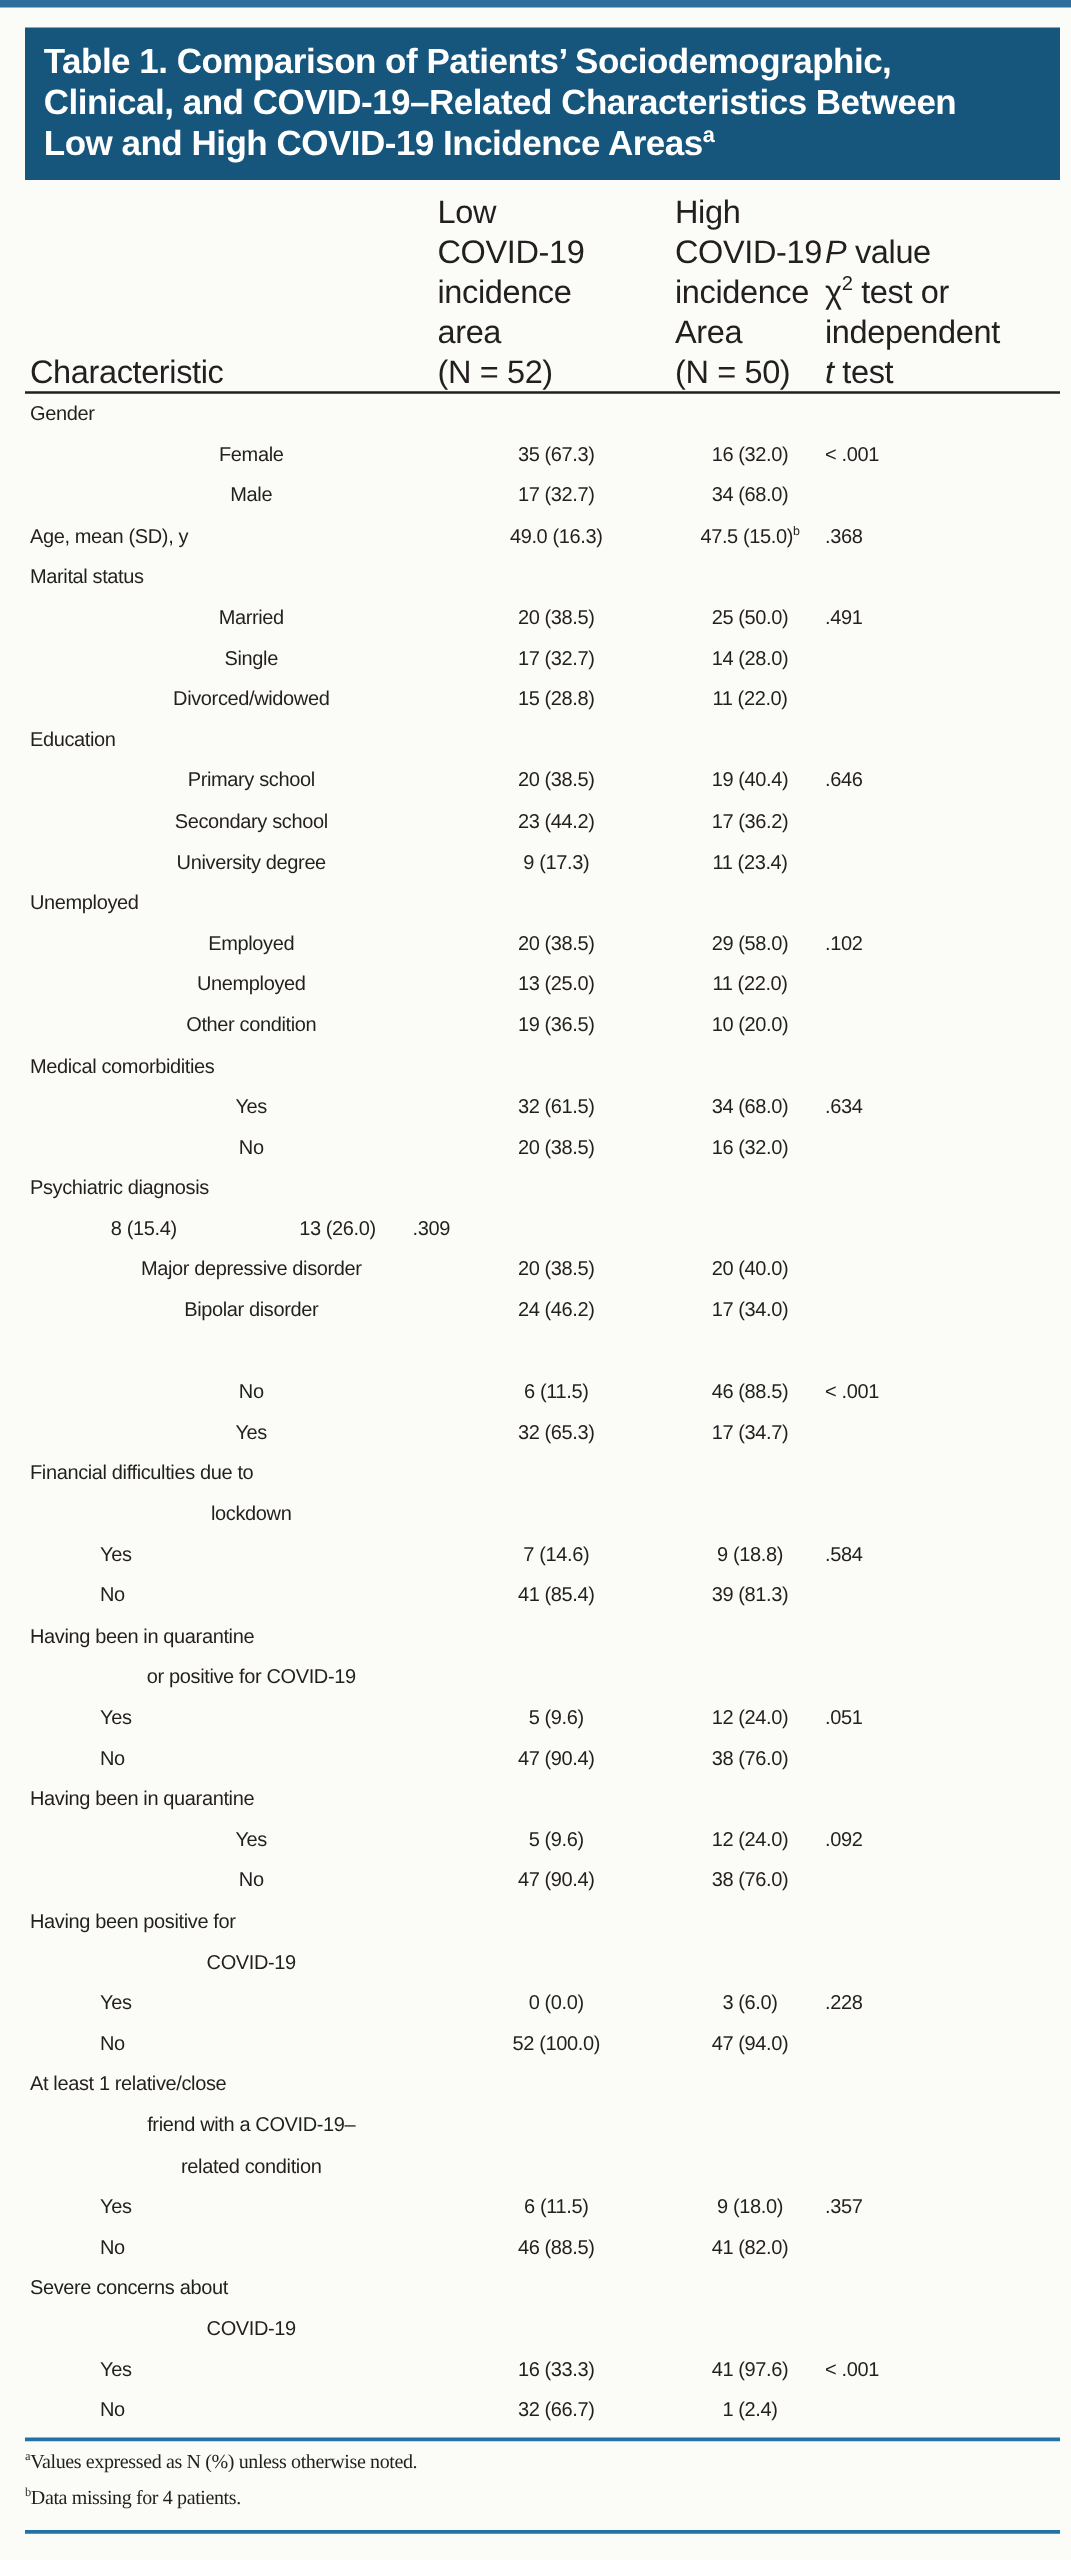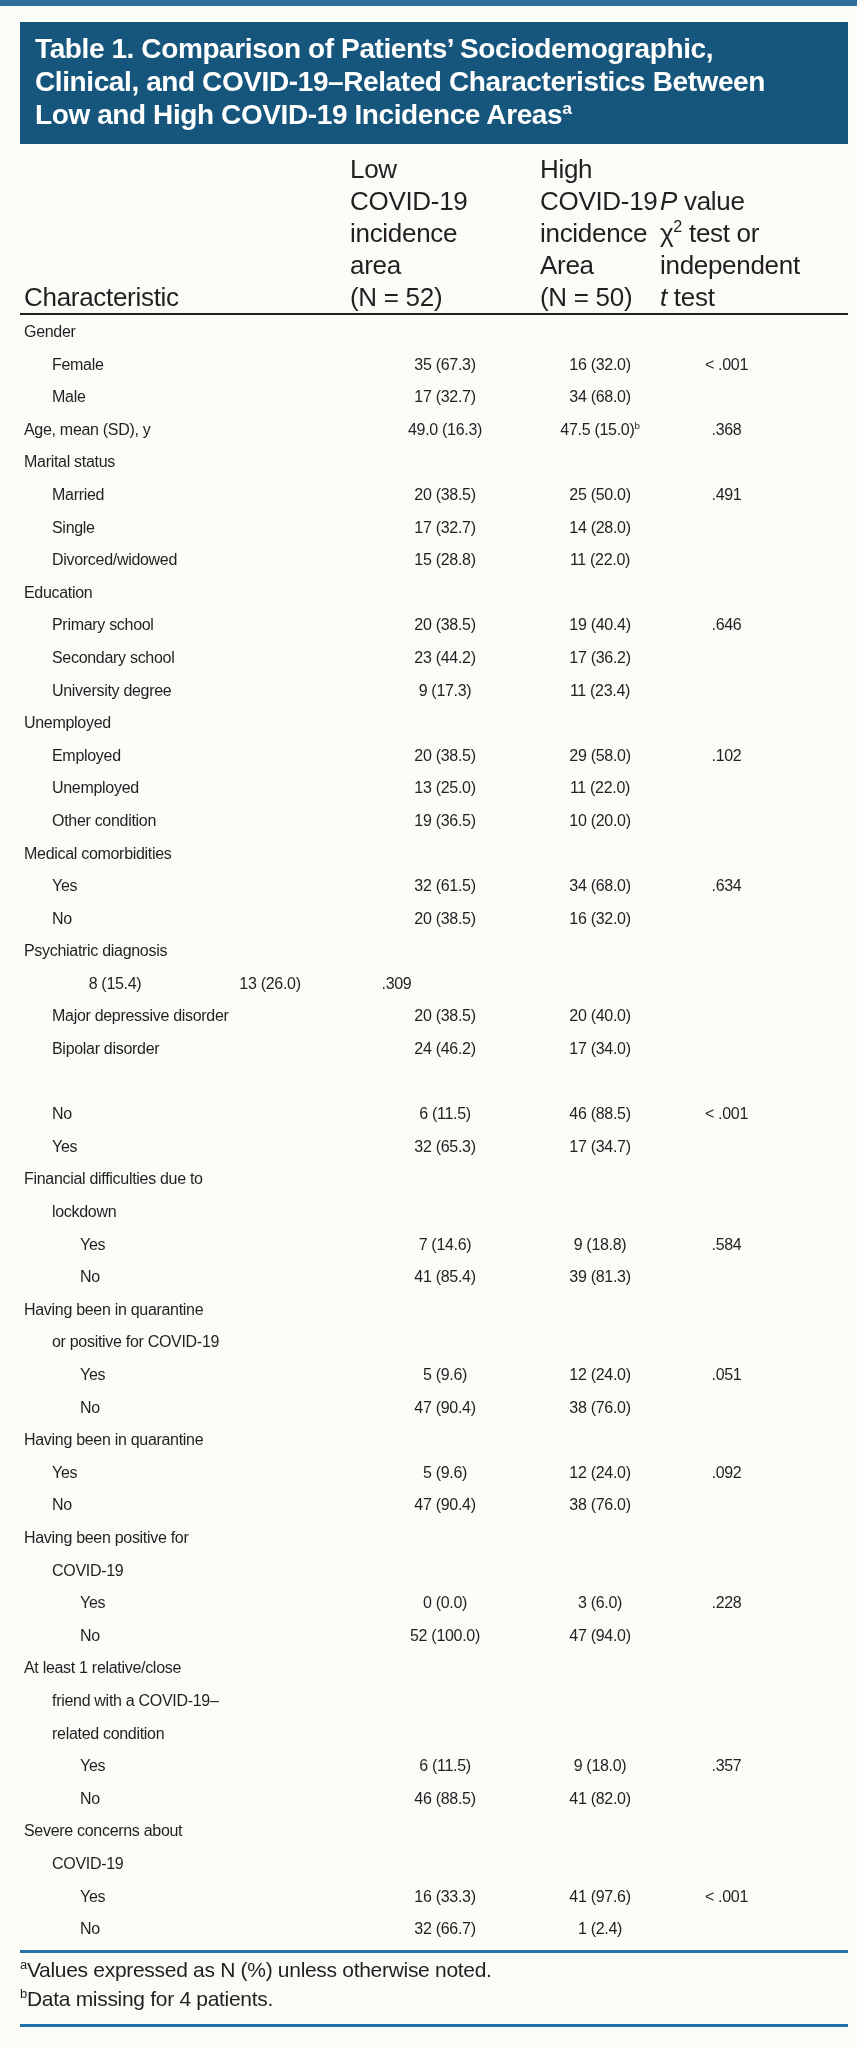--- a/index.html
+++ b/index.html
@@ -27,25 +27,25 @@
   .th2 { width:190px; } .th3 { width:120px; } .th4 { width:188px; }
   .hline { height:32px; line-height:32px; white-space:nowrap; }
   .hrule { position:absolute; top:313px; left:20px; width:828px; height:2px; background:#231f20; }
   
   .tbody { position:absolute; top:316px; left:20px; width:828px; font-size:16px; }
   .tr { display:flex; height:32.6px; line-height:32.6px; white-space:nowrap; }
   .td { flex-shrink:0; box-sizing:border-box; }
   .c1 { width:330px; }
   .c2 { width:190px; text-align:center; }
   .c3 { width:120px; text-align:center; }
-  .c4 { width:188px; text-align:center; padding-right:55px; }
-  .ind0 { padding-left:4px; } .ind1 { padding-left:32px; } .ind2 { padding-left:60px; }
+  .c4 { width:188px; text-align:left; padding-right:55px; }
+  .ind0 { padding-left:4px; } .ind1 { padding-left:32px;text-align:center; } .ind2 { padding-left:60px; }
   .bluerule { position:absolute; left:20px; width:828px; height:3px; background:#2272a8; }
   .rule-a { top:1950px; } .rule-b { top:2024px; }
-  .footnotes { position:absolute; top:1956px; left:20px; width:828px; font-size:21px; }
+  .footnotes { position:absolute; top:1956px; left:20px; width:828px; font-size:16px;font-family:Liberation Serif, serif; }
   .fn { line-height:28.5px; white-space:nowrap; }
   i { font-style:italic; }
 </style>
 </head>
 <body>
 
 <div class="page">
 
   <div class="topstrip"></div>
 

